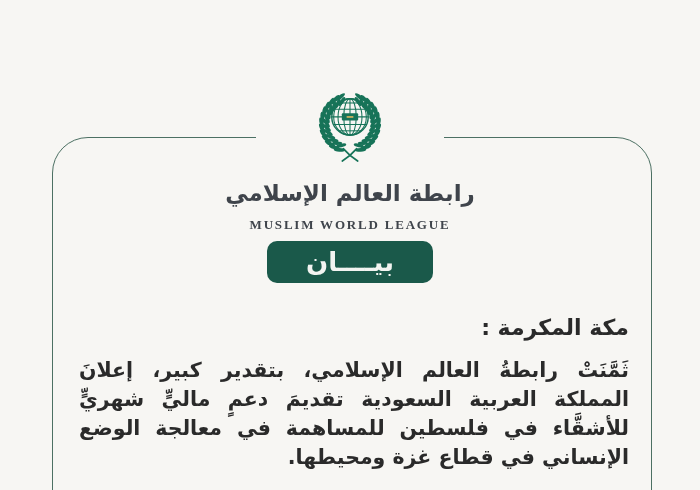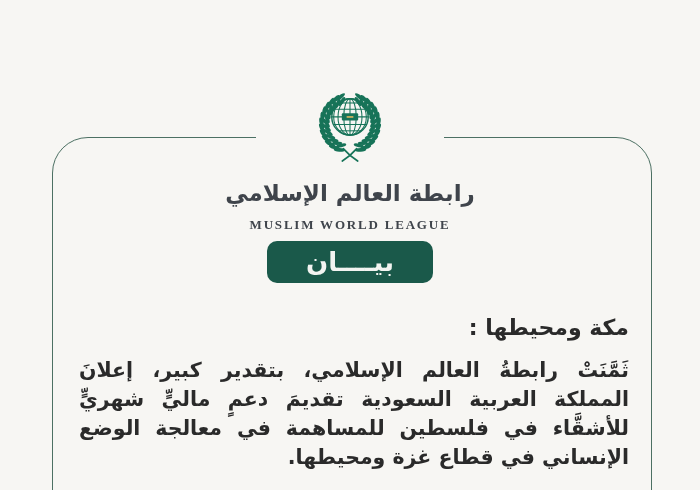--- a/index.html
+++ b/index.html
@@ -34,21 +34,21 @@
         display:flex;align-items:center;justify-content:center;}
   .banner span{font-size:26px;font-weight:bold;line-height:42px;direction:rtl;}
 </style>
 </head>
 <body>
 
 <div class="page">
 
   <div class="card">
     <div class="content">
-      <div class="dateline">مكة ومحيطها :</div>
+      <div class="dateline">مكة المكرمة :</div>
       <p class="para">ثَمَّنَتْ رابطةُ العالم الإسلامي، بتقدير كبير، إعلانَ المملكة العربية السعودية تقديمَ دعمٍ ماليٍّ شهريٍّ للأشقَّاء في فلسطين للمساهمة في معالجة الوضع الإنساني في قطاع غزة ومحيطها.</p>
 
     </div>
   </div>
 
   <div class="header">
     <div class="logo">
       <svg viewBox="0 0 100 88" xmlns="http://www.w3.org/2000/svg">
         <g id="wreath-leaves" fill="var(--logo-green)">
             <ellipse cx="58.38" cy="17.98" rx="1.9" ry="5.4" transform="rotate(-35.0 58.38 17.98)"></ellipse>

